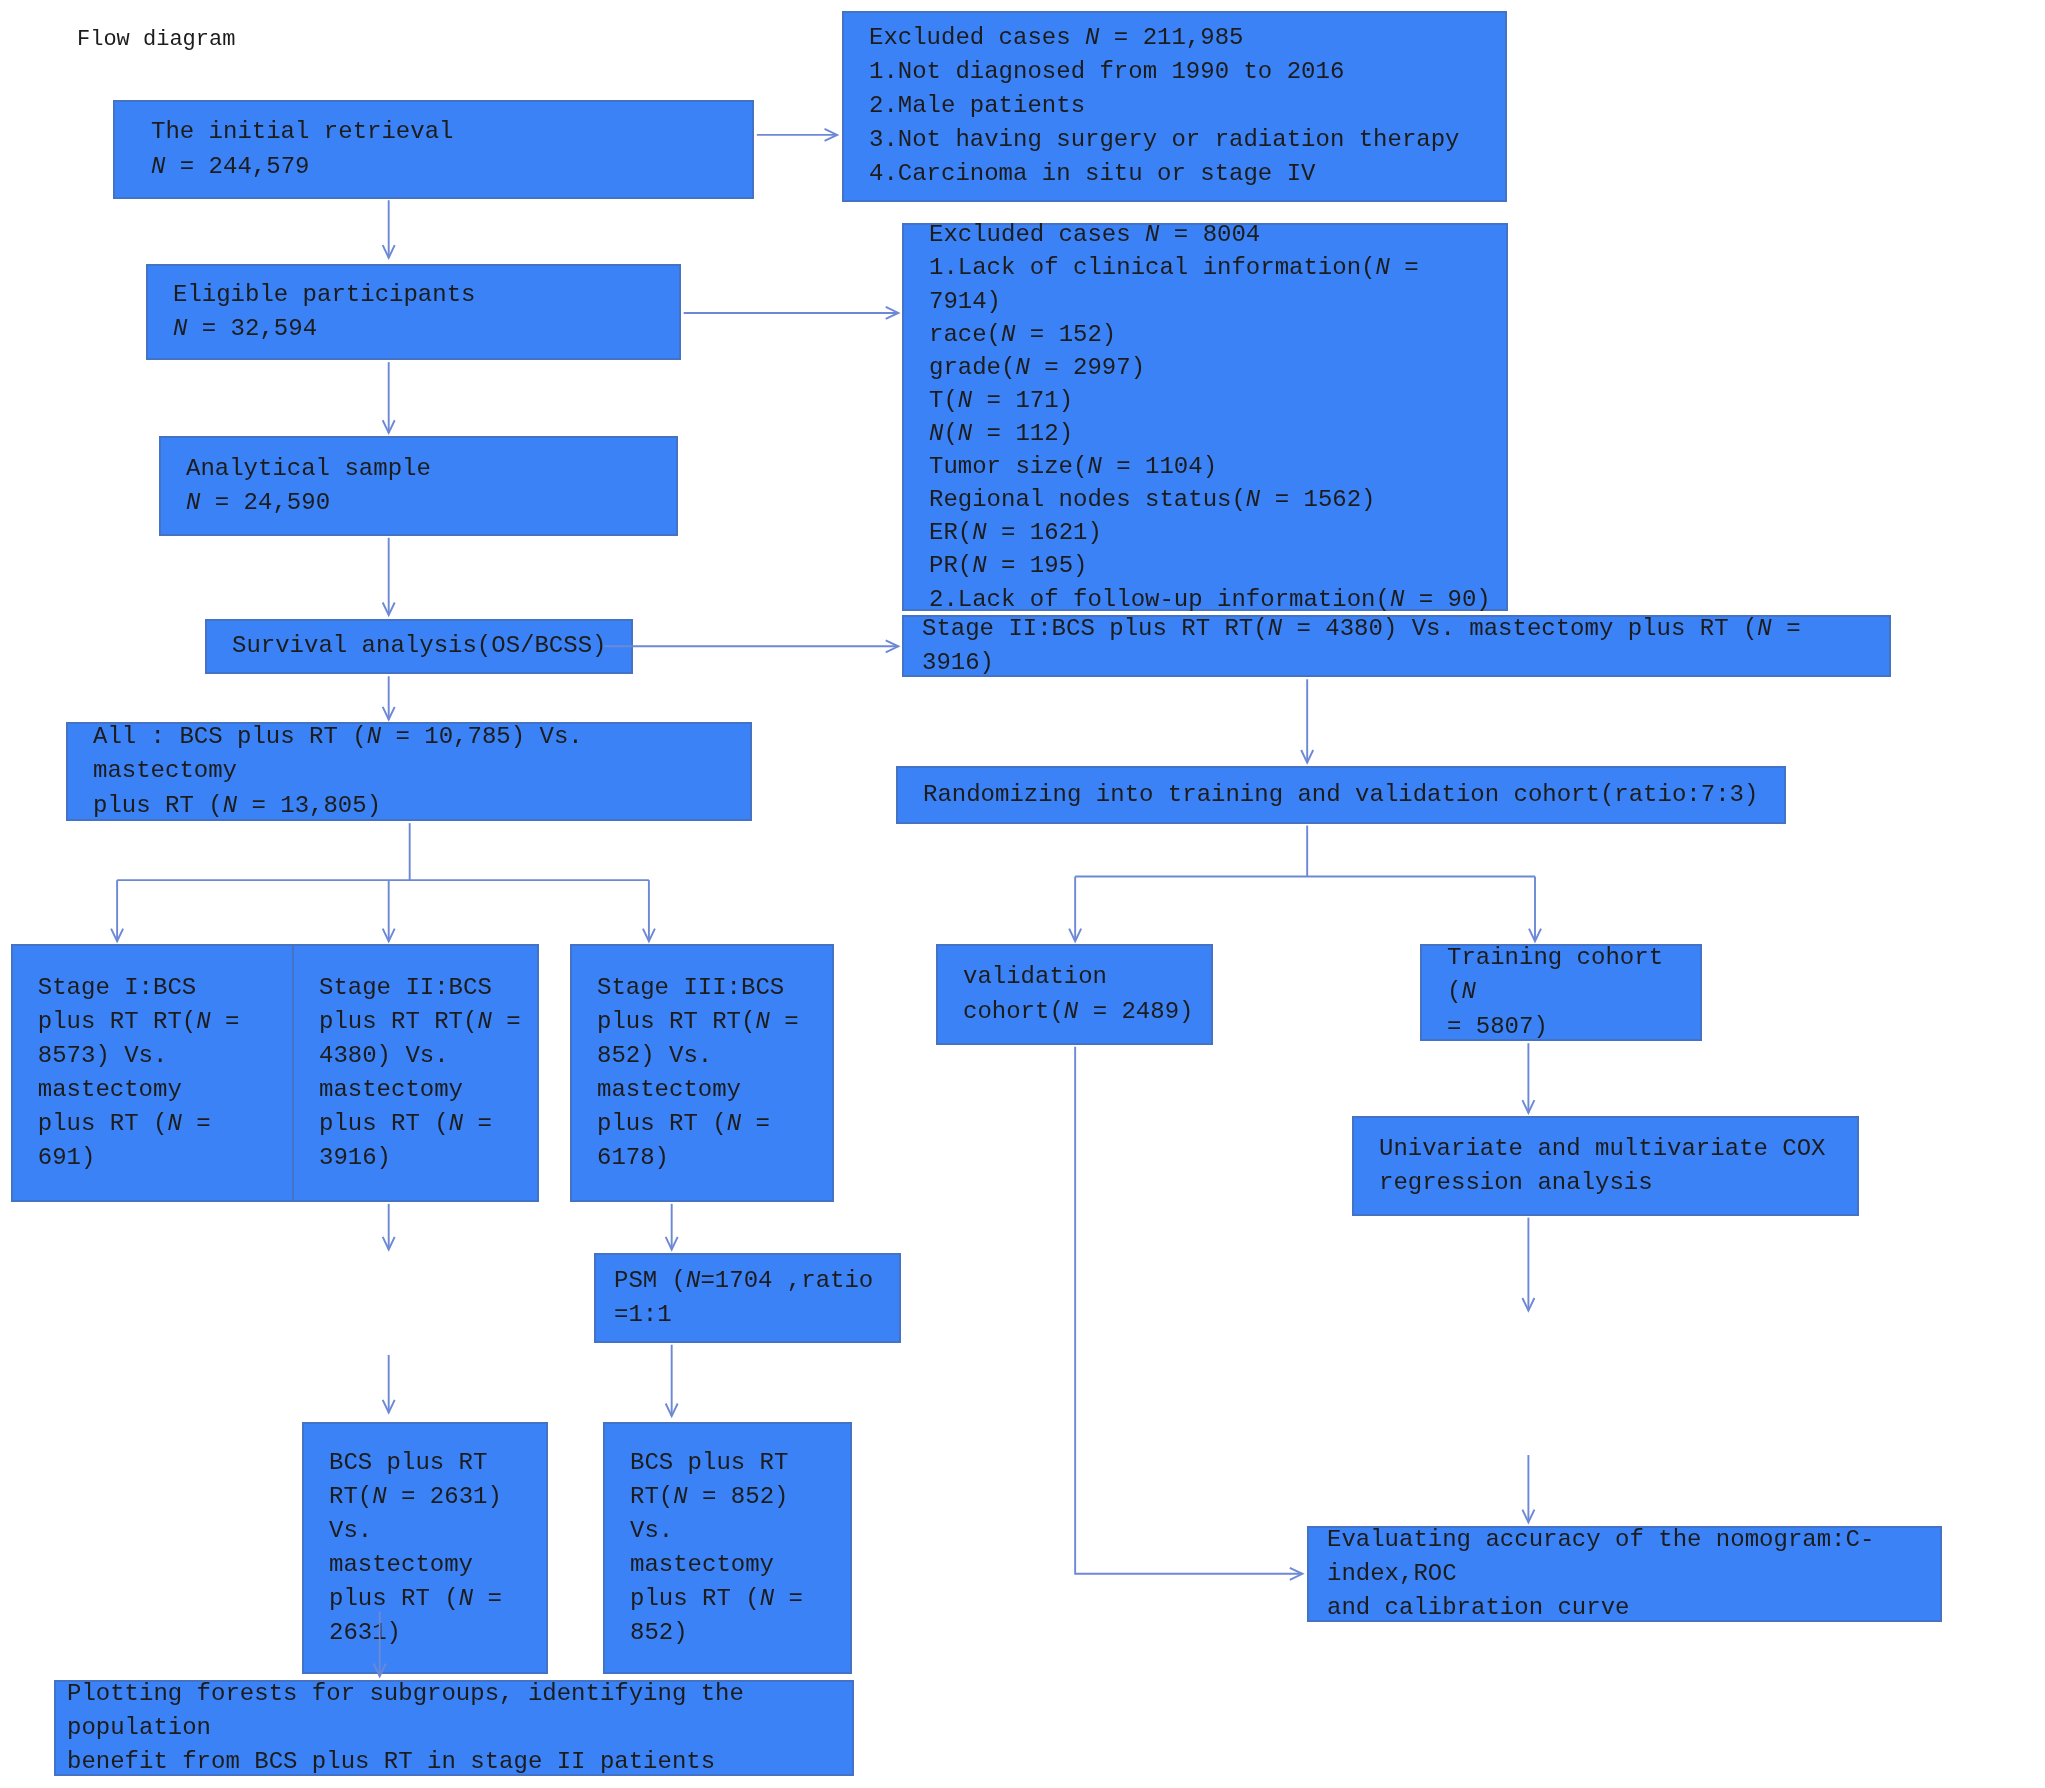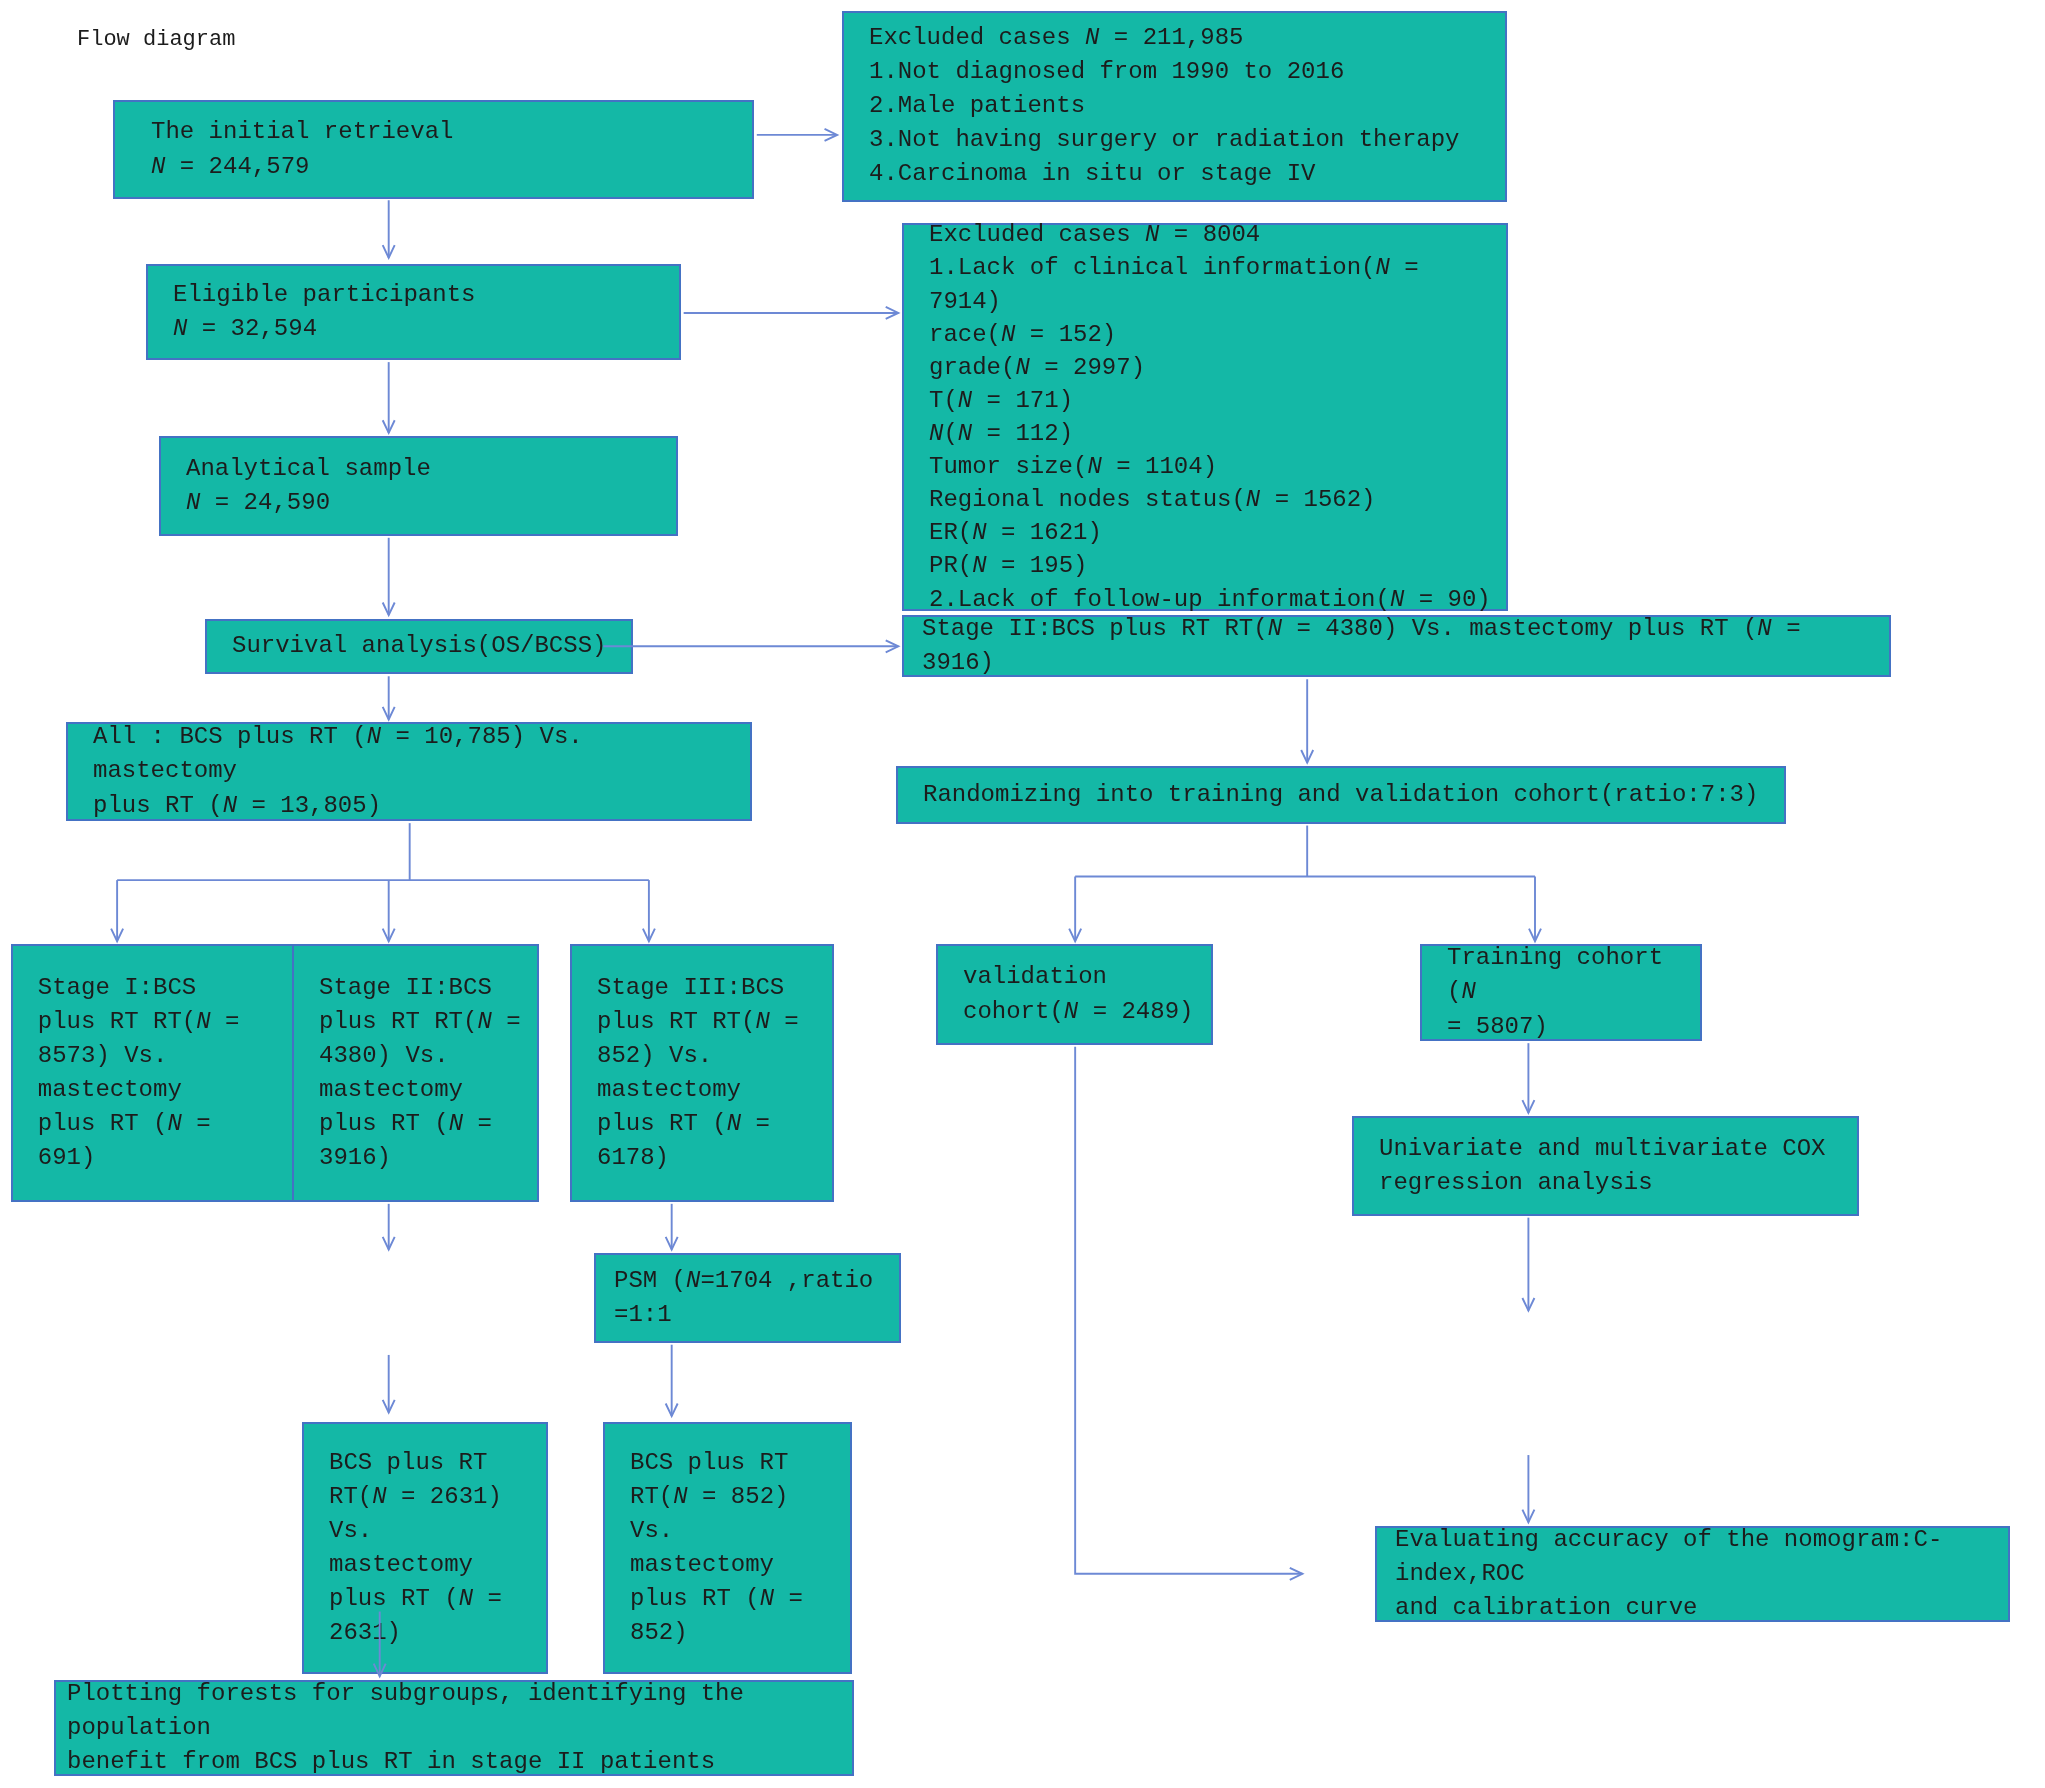--- a/index.html
+++ b/index.html
@@ -1,20 +1,20 @@
 <!DOCTYPE html>
 <html style="--accent: #4472c4; --arrow: #6d89d5; --ink: #1c1c1c;font-size:9.6px"><head>
 <meta charset="utf-8">
 <style>
   :root { --accent:#4472c4; --arrow:#6d89d5; --ink:#1c1c1c; }
   html,body { margin:0; padding:0; background:#ffffff; }
   body { width:2046px; height:1789px; position:relative; font-family:"Liberation Sans", sans-serif; }
   .figure { position:absolute; inset:0;font-family:Liberation Mono, monospace; }
   .fig-title { position:absolute; left:77px; top:27px; font-size:22px; color:var(--ink); }
-  .node { position:absolute; box-sizing:border-box; border:2.4px solid var(--accent); background:#14b8a6;
+  .node { position:absolute; box-sizing:border-box; border:2.4px solid var(--accent); background:#3b82f6;
           display:flex; align-items:center; }
   .node-text { white-space:pre-wrap; font-size:24px; line-height:1.42; color:var(--ink);
                padding-left:25px; padding-right:10.8px; }
   .node-text i { font-style:italic; }
   .bx-a{left:113px;top:100px;width:641px;height:99px}
   .bx-b{left:842px;top:10.8px;width:665px;height:191px}
   .bx-c{left:146px;top:264px;width:535px;height:96px}
   .bx-d{left:902px;top:223px;width:606px;height:388px}
   .bx-d .node-text{line-height:1.38}
   .bx-e{left:159px;top:436px;width:519px;height:100px}
@@ -29,21 +29,21 @@
   .bx-t{left:1420px;top:944px;width:282px;height:97px}
   .bx-j{left:1352px;top:1116px;width:507px;height:100px}
   .bx-p1{left:231px;top:1253px;width:318px;height:120px}
   .bx-p1 .node-text{padding-left:18px}
   .bx-p2{left:594px;top:1253px;width:307px;height:90px}
   .bx-p2 .node-text{padding-left:18px}
   .bx-k{left:1307px;top:1314px;width:546px;height:139px}
   .bx-k .node-text{padding-left:20.4px}
   .bx-b1{left:302px;top:1422px;width:246px;height:252px}
   .bx-b2{left:603px;top:1422px;width:249px;height:252px}
-  .bx-l{left:1375px;top:1526px;width:635px;height:96px}
+  .bx-l{left:1307px;top:1526px;width:635px;height:96px}
   .bx-l .node-text{padding-left:18px}
   .bx-m{left:54px;top:1680px;width:800px;height:96px}
   .bx-m .node-text{padding-left:11px}
   .bx-a .node-text{padding-left:36px}
   .bx-g .node-text{padding-left:18px}
   .arrows { position:absolute; left:0; top:0; pointer-events:none; }
   .arrow { stroke:var(--arrow); stroke-width:3.2; fill:none; }
   .ah-path { stroke:var(--arrow); stroke-width:3.2; fill:none; }
 </style>
 </head>

